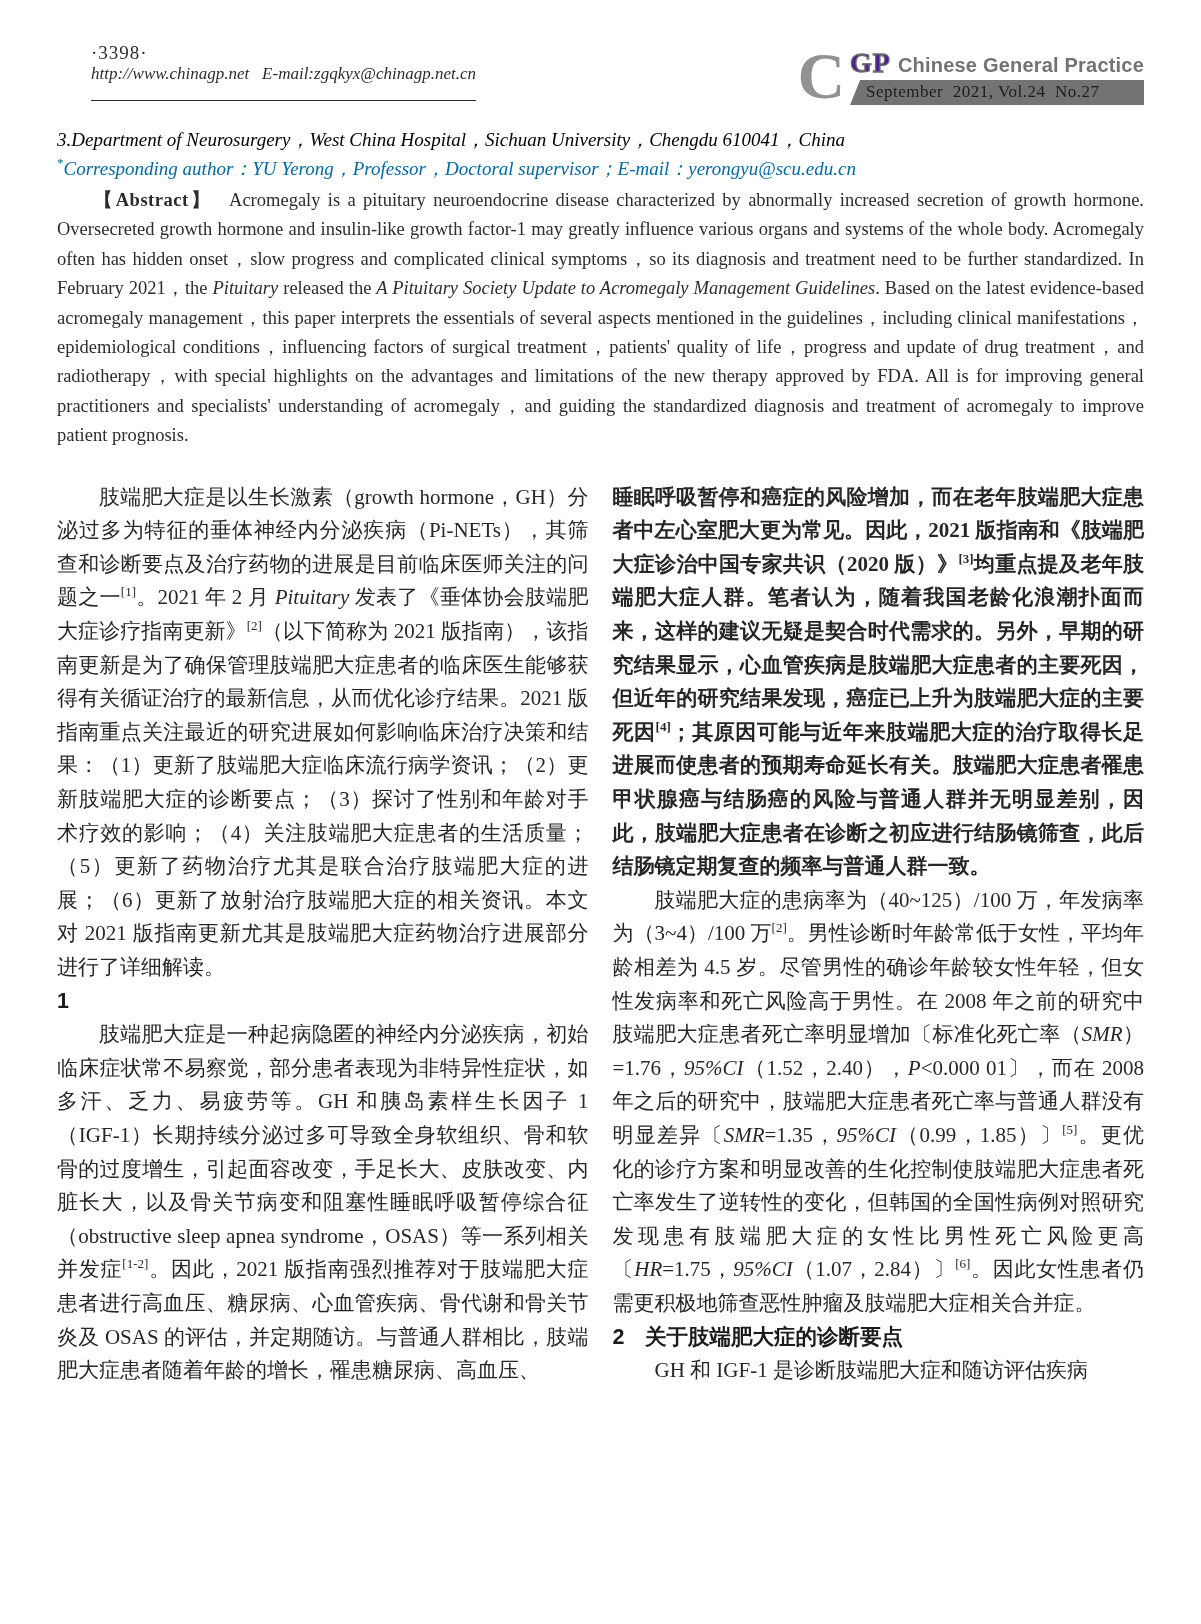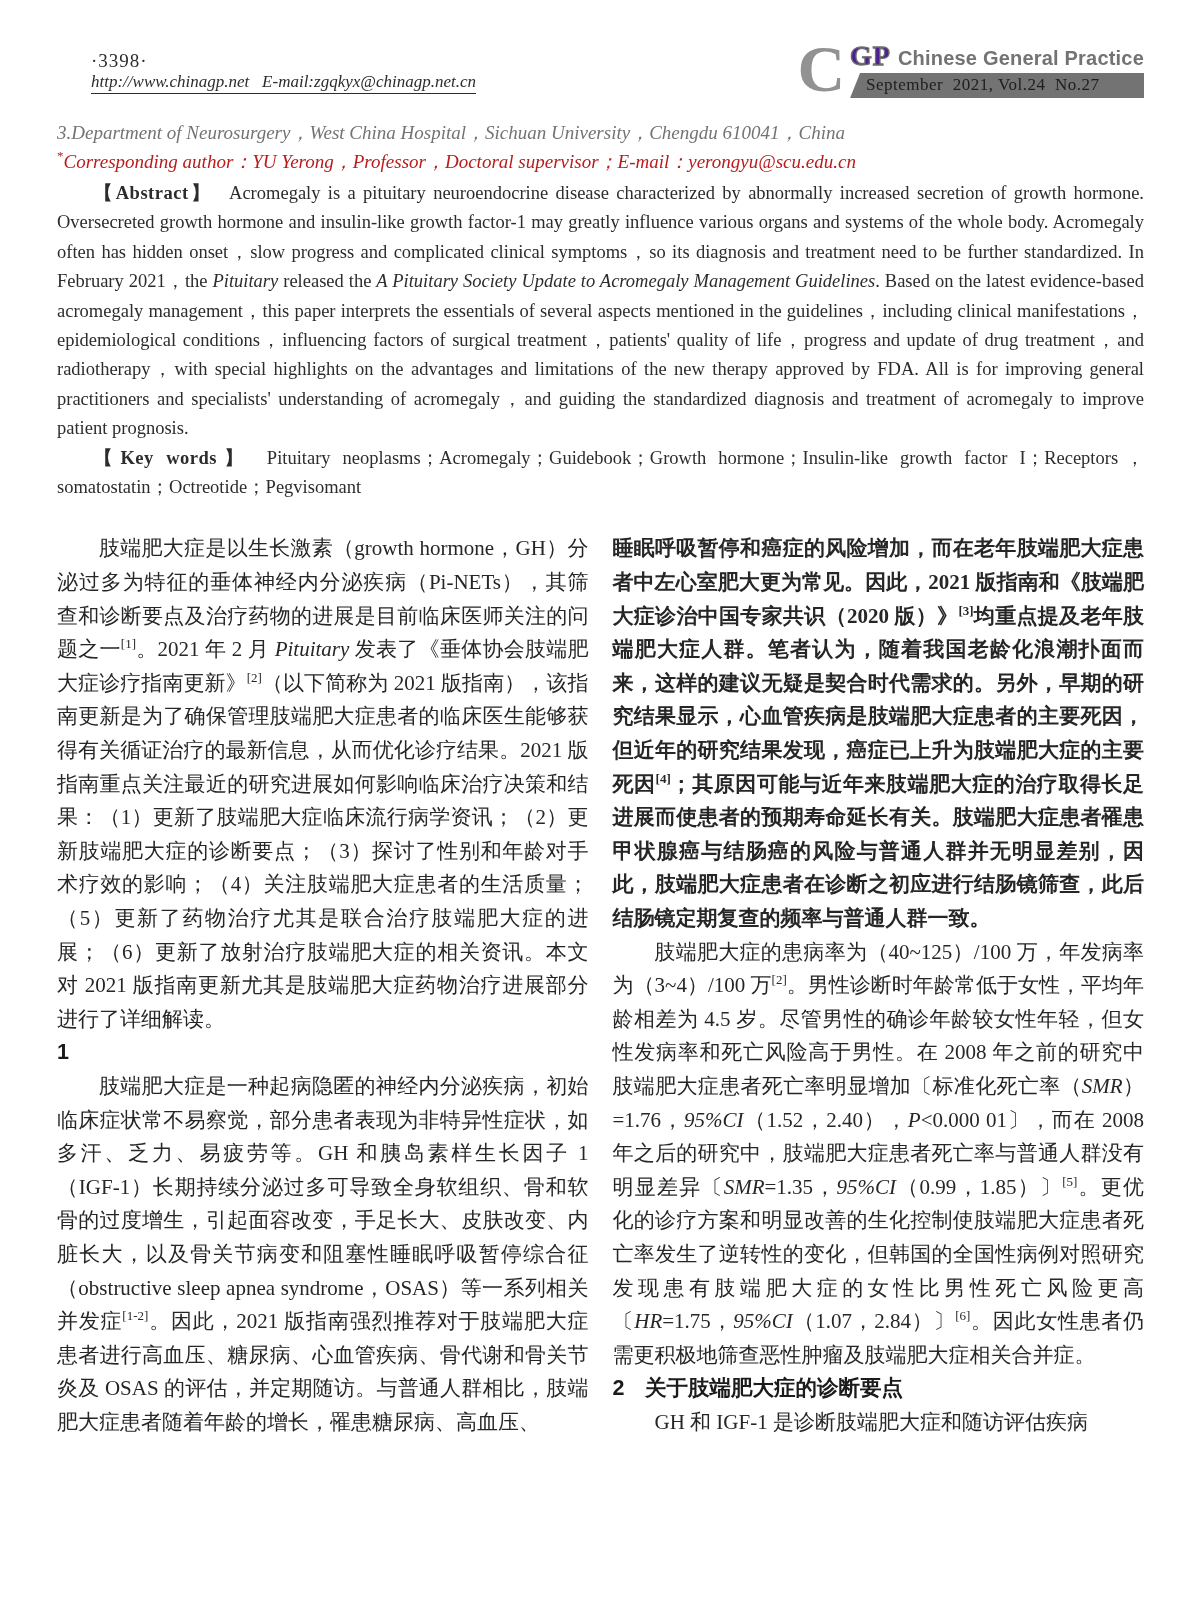--- a/index.html
+++ b/index.html
@@ -16,21 +16,21 @@
   }
   
   .header{
     display:flex;justify-content:space-between;align-items:flex-end;
     margin-bottom:20px;
   }
   .header-left{display:flex;align-items:baseline;padding-bottom:4px;flex-direction:column;}
   .page-number{font-size:19px;letter-spacing:1px;color:#2c2c2c;}
   .site-line{
     font-style:italic;font-size:17px;margin-left:34px;
-    border-bottom:1.5px solid #2c2c2c;padding-bottom:1px;
+    border-bottom:1.5px solid #2c2c2c;padding-bottom:16px;
     white-space:pre;color:#2c2c2c;
   }
   .logo{display:flex;align-items:flex-start;}
   .logo-c{
     font-size:66px;font-weight:bold;color:#929292;
     line-height:0.82;margin-right:5px;font-family:"Liberation Serif",serif;
   }
   .logo-right{display:flex;flex-direction:column;}
   .logo-top{display:flex;align-items:baseline;}
   .logo-gp{
@@ -46,24 +46,24 @@
   }
   .logo-issue{
     margin-top:3px;background:#737373;color:#1d1d1d;
     font-size:17px;padding:2px 12px 3px 16px;
     clip-path:polygon(10px 0,100% 0,100% 100%,0 100%);
     white-space:pre;letter-spacing:0.5px;
   }
   
   .front{margin-top:6px;}
   .affil-line{
-    font-style:italic;font-size:19px;line-height:29px;margin:0;color:#737373;
+    font-style:italic;font-size:19px;line-height:29px;margin:0;color:#000000;
   }
   .author-line{
-    font-style:italic;font-size:19px;line-height:30px;margin:0;color:#b91c1c;
+    font-style:italic;font-size:19px;line-height:30px;margin:0;color:#0369a1;
   }
   .author-line sup{font-style:normal;}
   .abstract,.keywords{
     margin:0;text-align:justify;
     font-size:18.5px;line-height:29.4px;color:#2c2c2c;
     text-indent:2em;
   }
   .abstract{margin-top:2px;}
   .block-label{font-weight:bold;font-style:normal;margin-right:16px;letter-spacing:0.5px;}
   
@@ -107,21 +107,20 @@
       </div>
     </div>
   </div>
 
   <div class="front">
     <p class="affil-line">3.Department of Neurosurgery，West China Hospital，Sichuan University，Chengdu 610041，China</p>
     <p class="author-line"><sup class="ref">*</sup><span>Corresponding author：YU Yerong，Professor，Doctoral supervisor；E-mail：yerongyu@scu.edu.cn</span></p>
 
     <p class="abstract"><span class="block-label">【Abstract】</span><span>Acromegaly is a pituitary neuroendocrine disease characterized by abnormally increased secretion of growth hormone. Oversecreted growth hormone and insulin-like growth factor-1 may greatly influence various organs and systems of the whole body. Acromegaly often has hidden onset，slow progress and complicated clinical symptoms，so its diagnosis and treatment need to be further standardized. In February 2021，the <span class="it">Pituitary</span> released the <span class="it">A Pituitary Society Update to Acromegaly Management Guidelines</span>. Based on the latest evidence-based acromegaly management，this paper interprets the essentials of several aspects mentioned in the guidelines，including clinical manifestations，epidemiological conditions，influencing factors of surgical treatment，patients' quality of life，progress and update of drug treatment，and radiotherapy，with special highlights on the advantages and limitations of the new therapy approved by FDA. All is for improving general practitioners and specialists' understanding of acromegaly，and guiding the standardized diagnosis and treatment of acromegaly to improve patient prognosis.</span></p>
 
-    <p class="keywords"><span class="block-label">【Key words】</span><span>Pituitary neoplasms；Acromegaly；Guidebook；Growth hormone；Insulin-like growth factor I；Receptors，somatostatin；Octreotide；Pegvisomant</span></p>
   </div>
 
   <div class="columns">
 
     <div class="col">
       <p>肢端肥大症是以生长激素（growth hormone，GH）分泌过多为特征的垂体神经内分泌疾病（Pi-NETs），其筛查和诊断要点及治疗药物的进展是目前临床医师关注的问题之一<sup class="ref">[1]</sup>。2021 年 2 月 <span class="it">Pituitary</span> 发表了《垂体协会肢端肥大症诊疗指南更新》<sup class="ref">[2]</sup>（以下简称为 2021 版指南），该指南更新是为了确保管理肢端肥大症患者的临床医生能够获得有关循证治疗的最新信息，从而优化诊疗结果。2021 版指南重点关注最近的研究进展如何影响临床治疗决策和结果：（1）更新了肢端肥大症临床流行病学资讯；（2）更新肢端肥大症的诊断要点；（3）探讨了性别和年龄对手术疗效的影响；（4）关注肢端肥大症患者的生活质量；（5）更新了药物治疗尤其是联合治疗肢端肥大症的进展；（6）更新了放射治疗肢端肥大症的相关资讯。本文对 2021 版指南更新尤其是肢端肥大症药物治疗进展部分进行了详细解读。</p>
       <div class="section-heading">
         <span class="sec-num">1</span>
       </div>
       <p>肢端肥大症是一种起病隐匿的神经内分泌疾病，初始临床症状常不易察觉，部分患者表现为非特异性症状，如多汗、乏力、易疲劳等。GH 和胰岛素样生长因子 1（IGF-1）长期持续分泌过多可导致全身软组织、骨和软骨的过度增生，引起面容改变，手足长大、皮肤改变、内脏长大，以及骨关节病变和阻塞性睡眠呼吸暂停综合征（obstructive sleep apnea syndrome，OSAS）等一系列相关并发症<sup class="ref">[1-2]</sup>。因此，2021 版指南强烈推荐对于肢端肥大症患者进行高血压、糖尿病、心血管疾病、骨代谢和骨关节炎及 OSAS 的评估，并定期随访。与普通人群相比，肢端肥大症患者随着年龄的增长，罹患糖尿病、高血压、</p>

